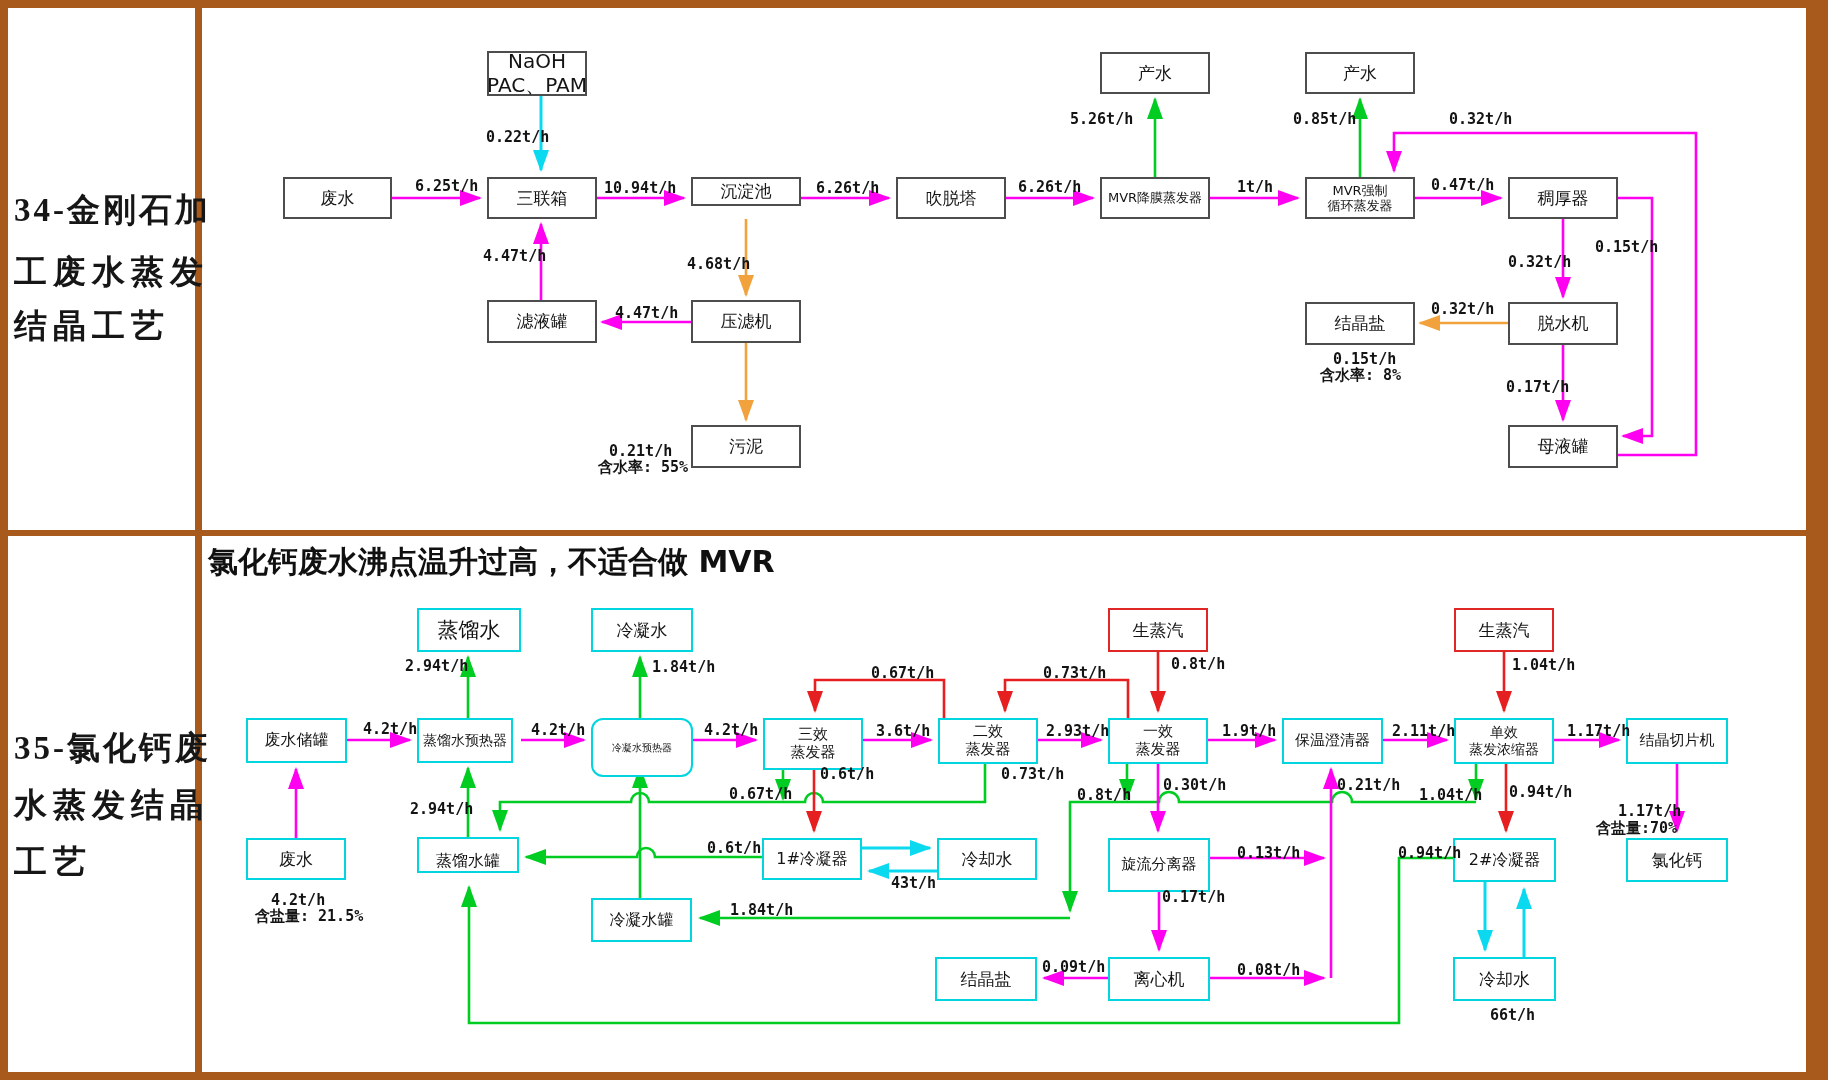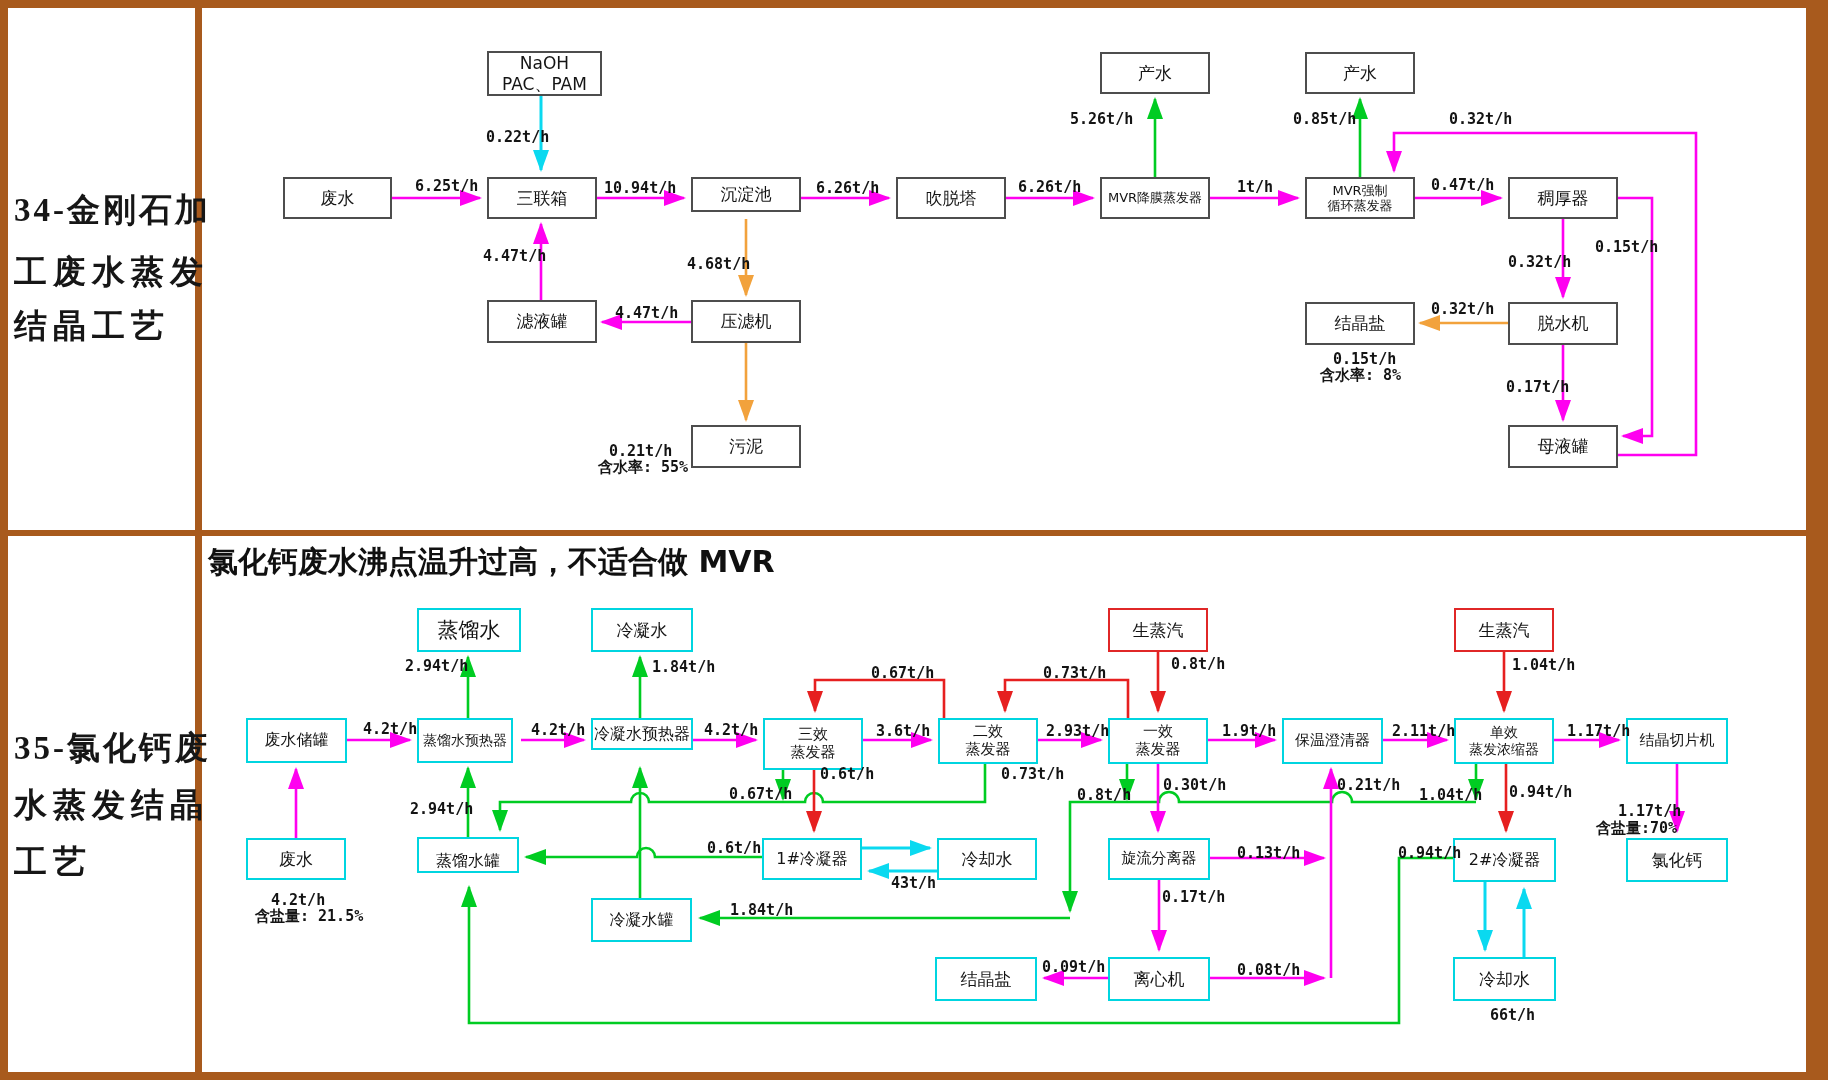--- a/index.html
+++ b/index.html
@@ -123,37 +123,37 @@
         <path d="M1108,978 H1044" fill="none" stroke="#ff00f0" stroke-width="2.6" marker-end="url(#ar-magenta)"></path>
         <path d="M1677,764 V831" fill="none" stroke="#ff00f0" stroke-width="2.6" marker-end="url(#ar-magenta)"></path>
         <path d="M862,848 H930" fill="none" stroke="#0ad9f0" stroke-width="3" marker-end="url(#ar-cyan)"></path>
         <path d="M937,871 H869" fill="none" stroke="#0ad9f0" stroke-width="3" marker-end="url(#ar-cyan)"></path>
         <path d="M1485,882 V950" fill="none" stroke="#0ad9f0" stroke-width="3" marker-end="url(#ar-cyan)"></path>
         <path d="M1524,957 V889" fill="none" stroke="#0ad9f0" stroke-width="3" marker-end="url(#ar-cyan)"></path>
       </g>
   </svg>
 
   <div id="node-layer">
-      <div class="node" style="left: 487px; top: 51px; width: 115px; height: 45px; border-color: rgb(77, 77, 77); font-size: 17px;">
+      <div class="node" style="left: 487px; top: 51px; width: 100px; height: 45px; border-color: rgb(77, 77, 77); font-size: 20px;">
         <div>NaOH</div>
         <div>PAC、PAM</div>
       </div>
       <div class="node" style="left: 1100px; top: 52px; width: 110px; height: 42px; border-color: rgb(77, 77, 77); font-size: 17px;">
         <div>产水</div>
       </div>
       <div class="node" style="left: 1305px; top: 52px; width: 110px; height: 42px; border-color: rgb(77, 77, 77); font-size: 17px;">
         <div>产水</div>
       </div>
       <div class="node" style="left: 283px; top: 177px; width: 109px; height: 42px; border-color: rgb(77, 77, 77); font-size: 17px;">
         <div>废水</div>
       </div>
       <div class="node" style="left: 487px; top: 177px; width: 110px; height: 42px; border-color: rgb(77, 77, 77); font-size: 17px;">
         <div>三联箱</div>
       </div>
-      <div class="node" style="left: 691px; top: 177px; width: 110px; height: 35px; border-color: rgb(77, 77, 77); font-size: 17px; align-items: center;">
+      <div class="node" style="left: 691px; top: 177px; width: 110px; height: 29px; border-color: rgb(77, 77, 77); font-size: 17px; align-items: center;">
         <div>沉淀池</div>
       </div>
       <div class="node" style="left: 896px; top: 177px; width: 110px; height: 42px; border-color: rgb(77, 77, 77); font-size: 17px;">
         <div>吹脱塔</div>
       </div>
       <div class="node" style="left: 1100px; top: 177px; width: 110px; height: 42px; border-color: rgb(77, 77, 77); font-size: 13px;">
         <div>MVR降膜蒸发器</div>
       </div>
       <div class="node" style="left: 1305px; top: 177px; width: 110px; height: 42px; border-color: rgb(77, 77, 77); font-size: 13px;">
         <div>MVR强制</div>
@@ -212,21 +212,21 @@
       </div>
       <div class="node" style="left: 1454px; top: 608px; width: 100px; height: 44px; border-color: rgb(224, 39, 39); font-size: 17px;">
         <div>生蒸汽</div>
       </div>
       <div class="node" style="left: 246px; top: 718px; width: 101px; height: 45px; border-color: rgb(0, 213, 224); font-size: 16px;">
         <div>废水储罐</div>
       </div>
       <div class="node" style="left: 417px; top: 718px; width: 96px; height: 45px; border-color: rgb(0, 213, 224); font-size: 14px;">
         <div>蒸馏水预热器</div>
       </div>
-      <div class="node" style="left: 591px; top: 718px; width: 102px; height: 32px; border-color: rgb(0, 213, 224); font-size: 16px;">
+      <div class="node" style="left: 591px; top: 718px; width: 102px; height: 59px; border-color: rgb(0, 213, 224); font-size: 10px; border-radius: 12px;">
         <div>冷凝水预热器</div>
       </div>
       <div class="node" style="left: 763px; top: 718px; width: 100px; height: 52px; border-color: rgb(0, 213, 224); font-size: 15px;">
         <div>三效</div>
         <div>蒸发器</div>
       </div>
       <div class="node" style="left: 938px; top: 718px; width: 100px; height: 46px; border-color: rgb(0, 213, 224); font-size: 15px;">
         <div>二效</div>
         <div>蒸发器</div>
       </div>
@@ -249,21 +249,21 @@
       </div>
       <div class="node" style="left: 417px; top: 837px; width: 102px; height: 36px; border-color: rgb(0, 213, 224); font-size: 16px; justify-content: flex-end;">
         <div>蒸馏水罐</div>
       </div>
       <div class="node" style="left: 762px; top: 838px; width: 100px; height: 42px; border-color: rgb(0, 213, 224); font-size: 16px;">
         <div>1#冷凝器</div>
       </div>
       <div class="node" style="left: 937px; top: 838px; width: 100px; height: 42px; border-color: rgb(0, 213, 224); font-size: 17px;">
         <div>冷却水</div>
       </div>
-      <div class="node" style="left: 1108px; top: 838px; width: 102px; height: 42px; border-color: rgb(0, 213, 224); font-size: 15px; font-family: Liberation Serif, serif;">
+      <div class="node" style="left: 1108px; top: 838px; width: 102px; height: 54px; border-color: rgb(0, 213, 224); font-size: 15px; font-family: Liberation Serif, serif;">
         <div>旋流分离器</div>
       </div>
       <div class="node" style="left: 1453px; top: 838px; width: 103px; height: 44px; border-color: rgb(0, 213, 224); font-size: 16px;">
         <div>2#冷凝器</div>
       </div>
       <div class="node" style="left: 1626px; top: 838px; width: 102px; height: 44px; border-color: rgb(0, 213, 224); font-size: 17px;">
         <div>氯化钙</div>
       </div>
       <div class="node" style="left: 591px; top: 898px; width: 101px; height: 44px; border-color: rgb(0, 213, 224); font-size: 16px;">
         <div>冷凝水罐</div>

